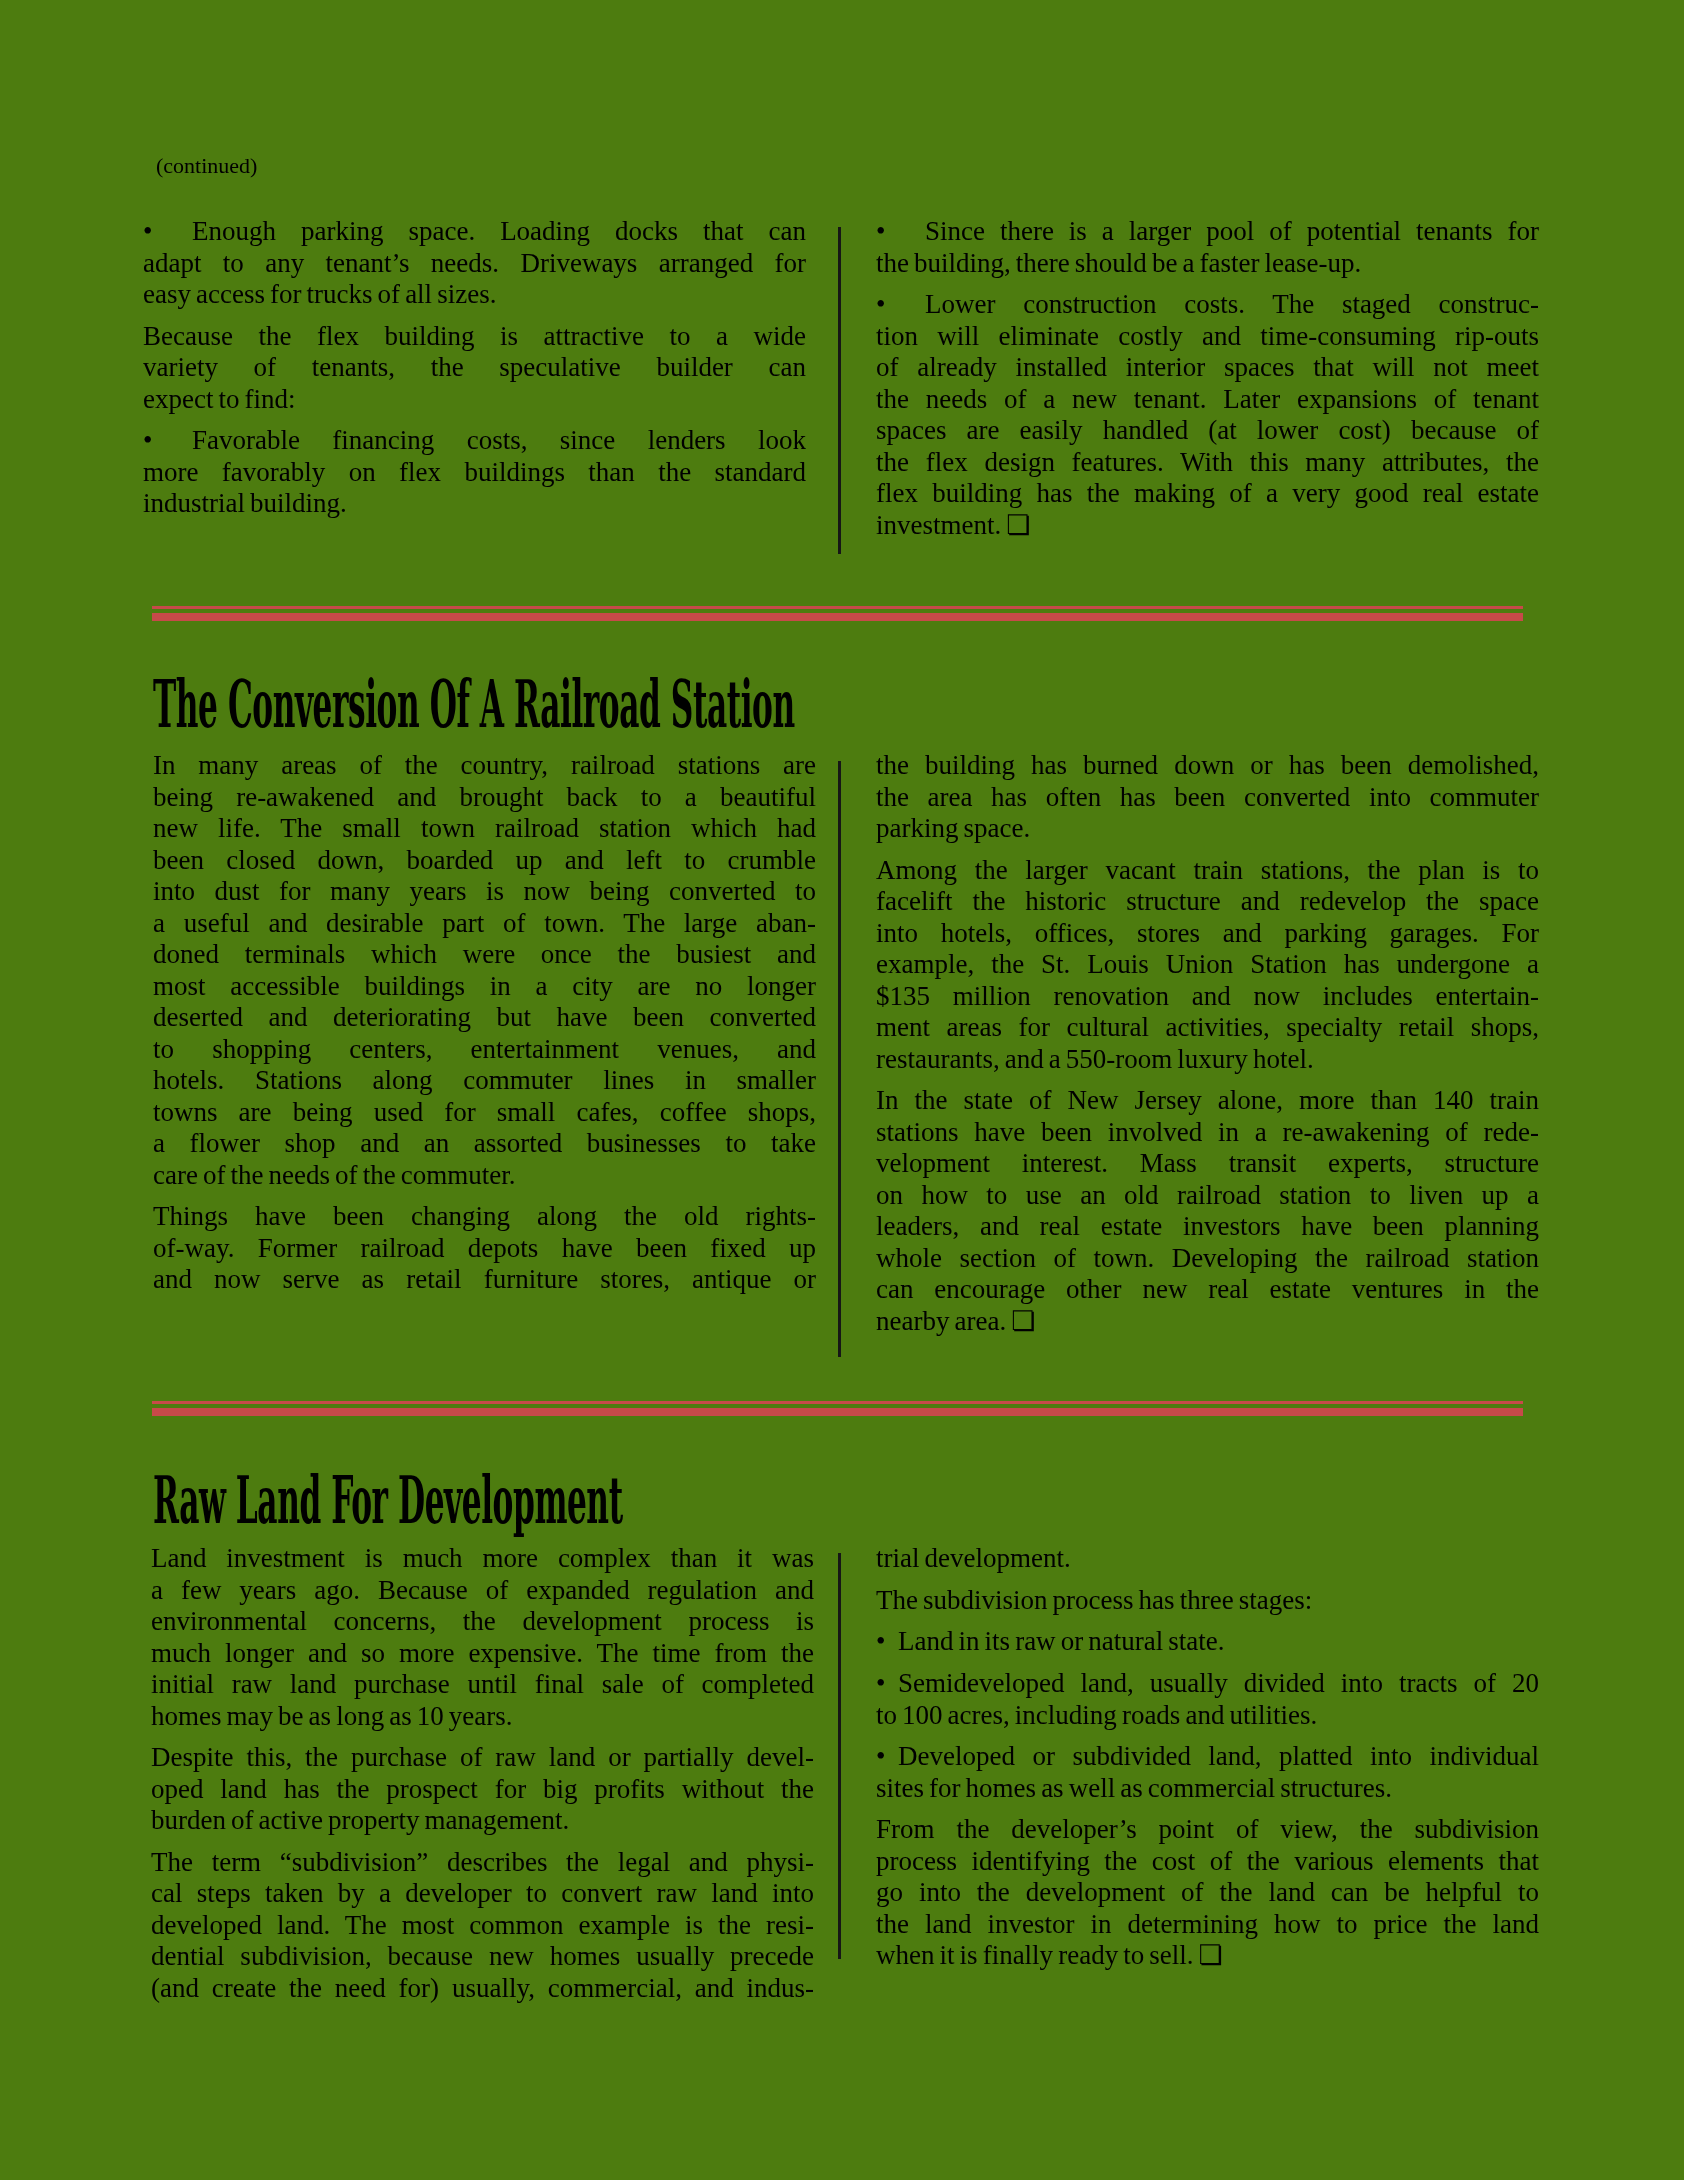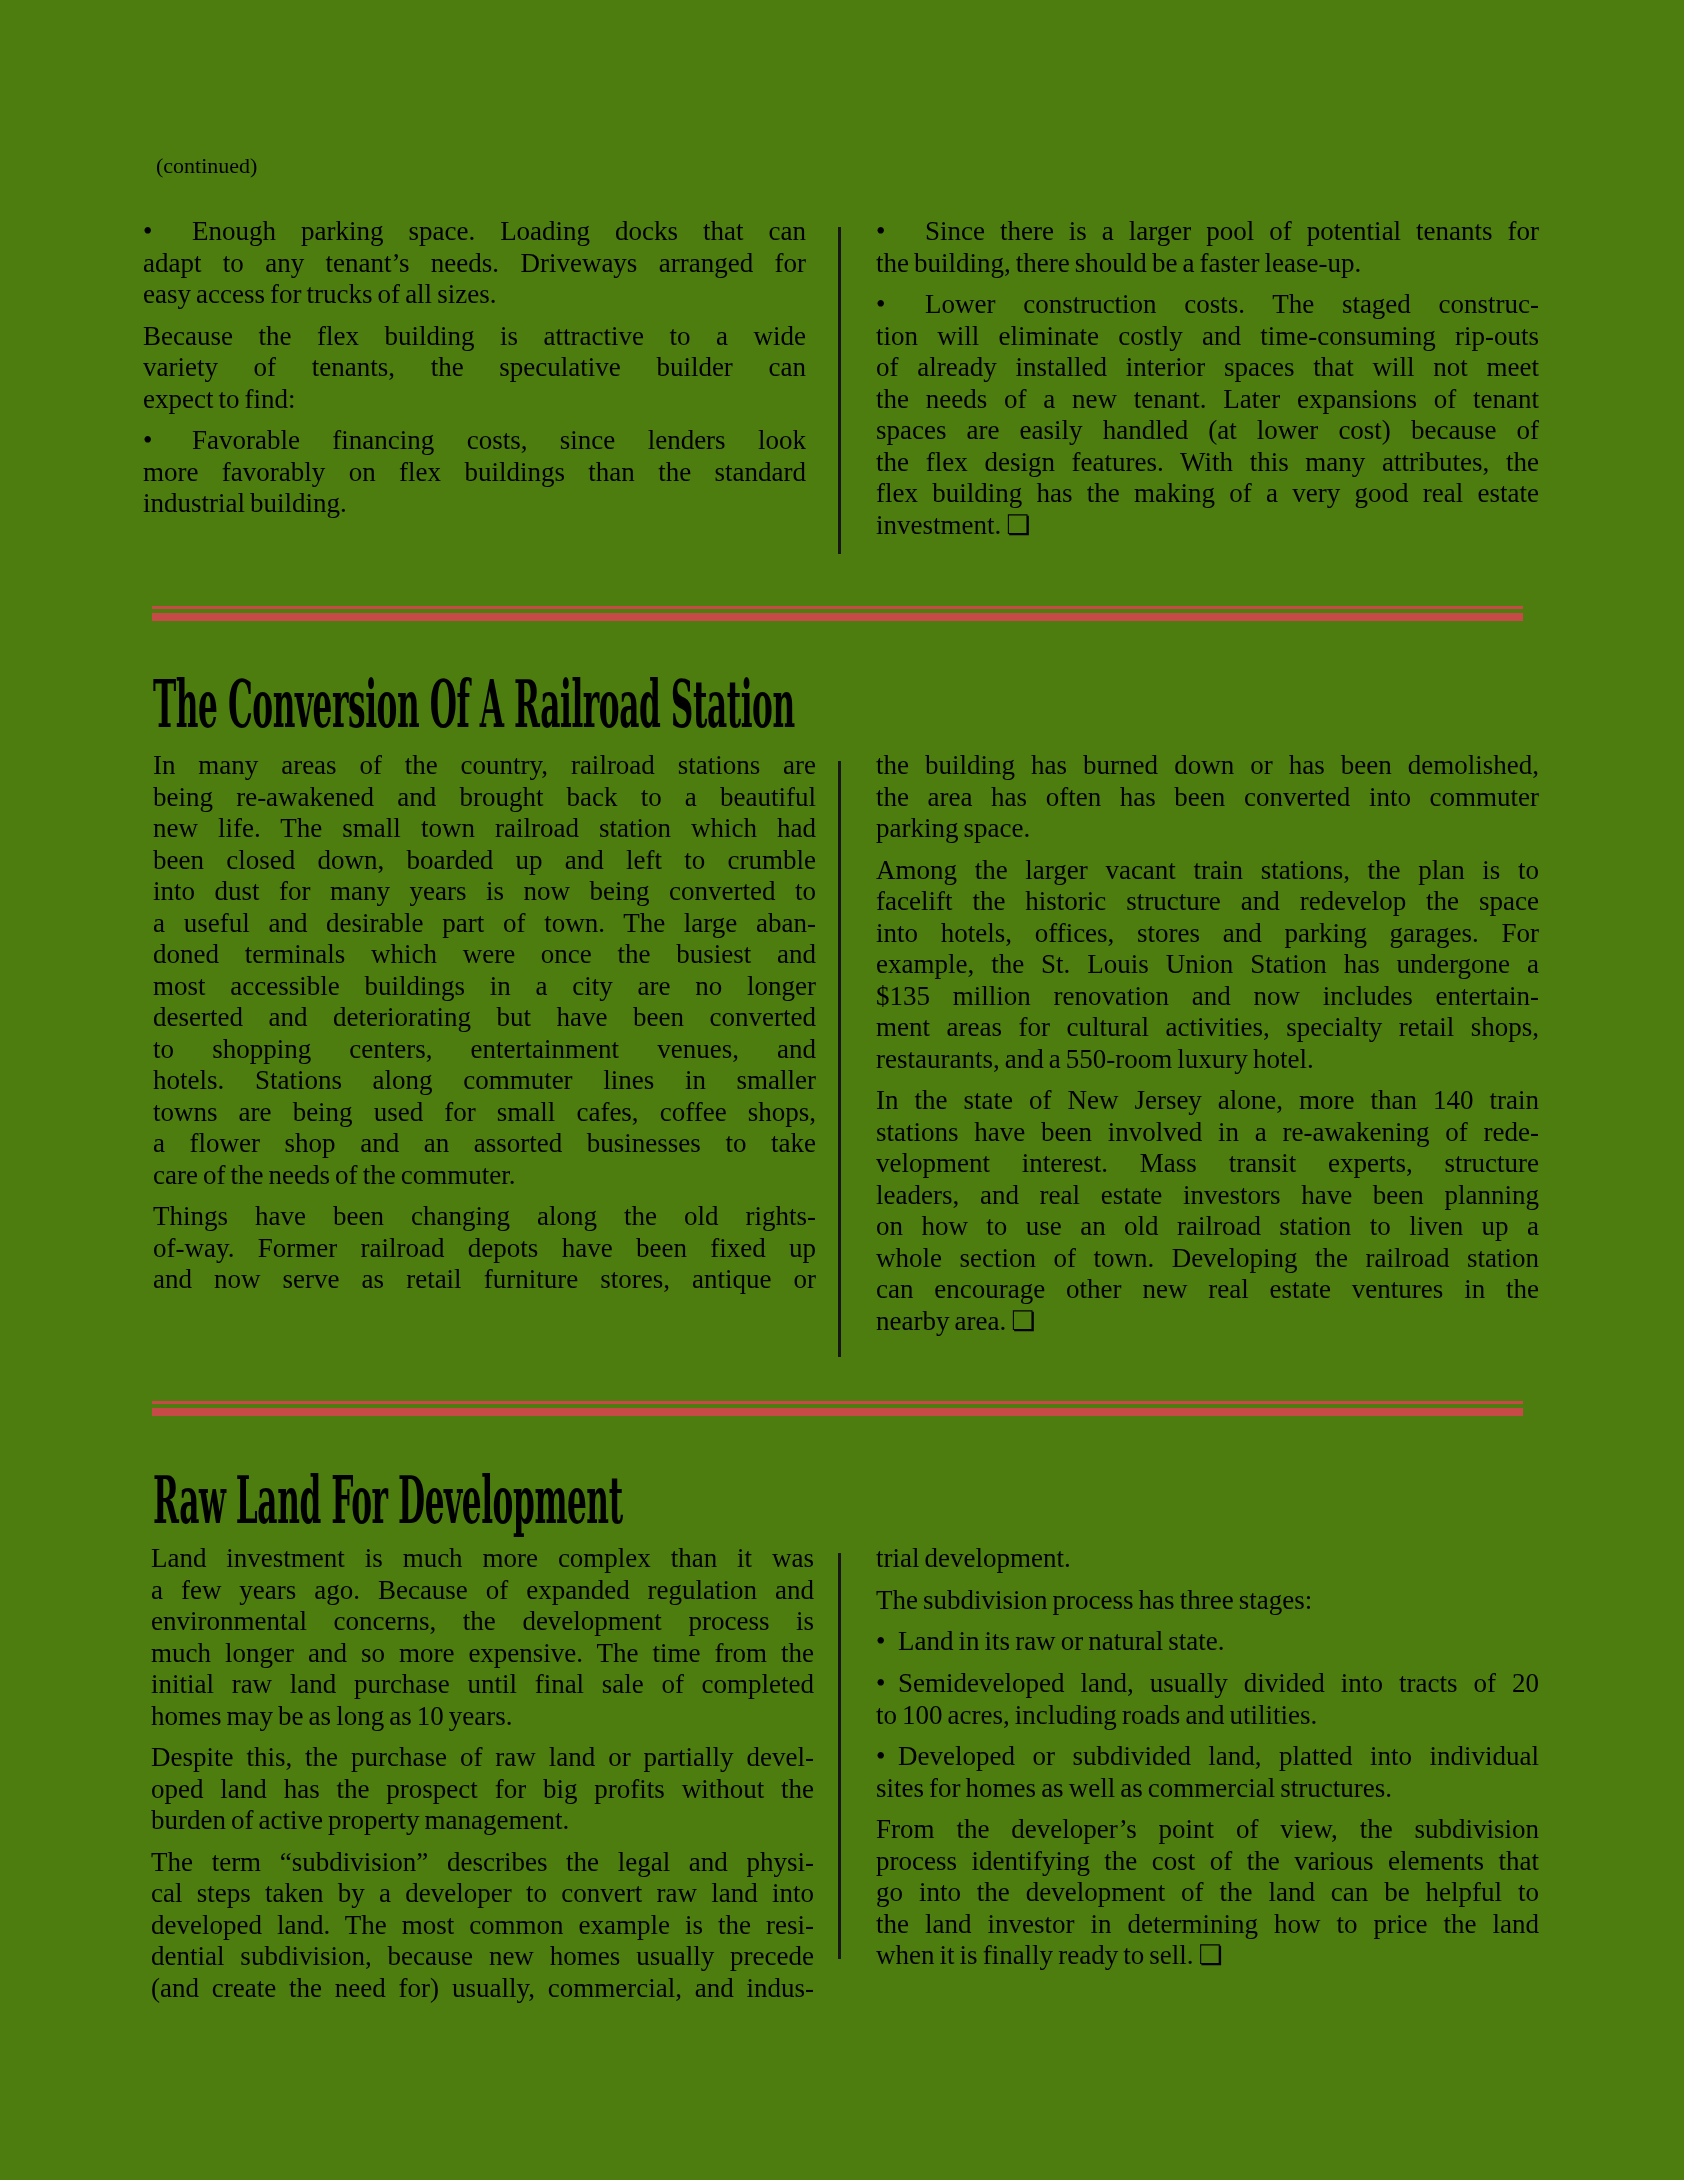--- a/index.html
+++ b/index.html
@@ -140,22 +140,22 @@
         <div class="ln j">into hotels, offices, stores and parking garages. For</div>
         <div class="ln j">example, the St. Louis Union Station has undergone a</div>
         <div class="ln j">$135 million renovation and now includes entertain-</div>
         <div class="ln j">ment areas for cultural activities, specialty retail shops,</div>
         <div class="ln">restaurants, and a 550-room luxury hotel.</div>
       </div>
       <div class="para">
         <div class="ln j">In the state of New Jersey alone, more than 140 train</div>
         <div class="ln j">stations have been involved in a re-awakening of rede-</div>
         <div class="ln j">velopment interest. Mass transit experts, structure</div>
+        <div class="ln j">on how to use an old railroad station to liven up a</div>
         <div class="ln j">leaders, and real estate investors have been planning</div>
-        <div class="ln j">on how to use an old railroad station to liven up a</div>
         <div class="ln j">whole section of town. Developing the railroad station</div>
         <div class="ln j">can encourage other new real estate ventures in the</div>
         <div class="ln">nearby area. ❏</div>
       </div>
     </div>
   <div class="vrule" id="rule-a1" style="background: rgb(22, 22, 22);"></div>
 
   <div class="divider" id="divider-2">
     <div class="div-thin" style="background: rgb(199, 74, 73);"></div>
     <div class="div-thick" style="background: rgb(199, 74, 73);"></div>

